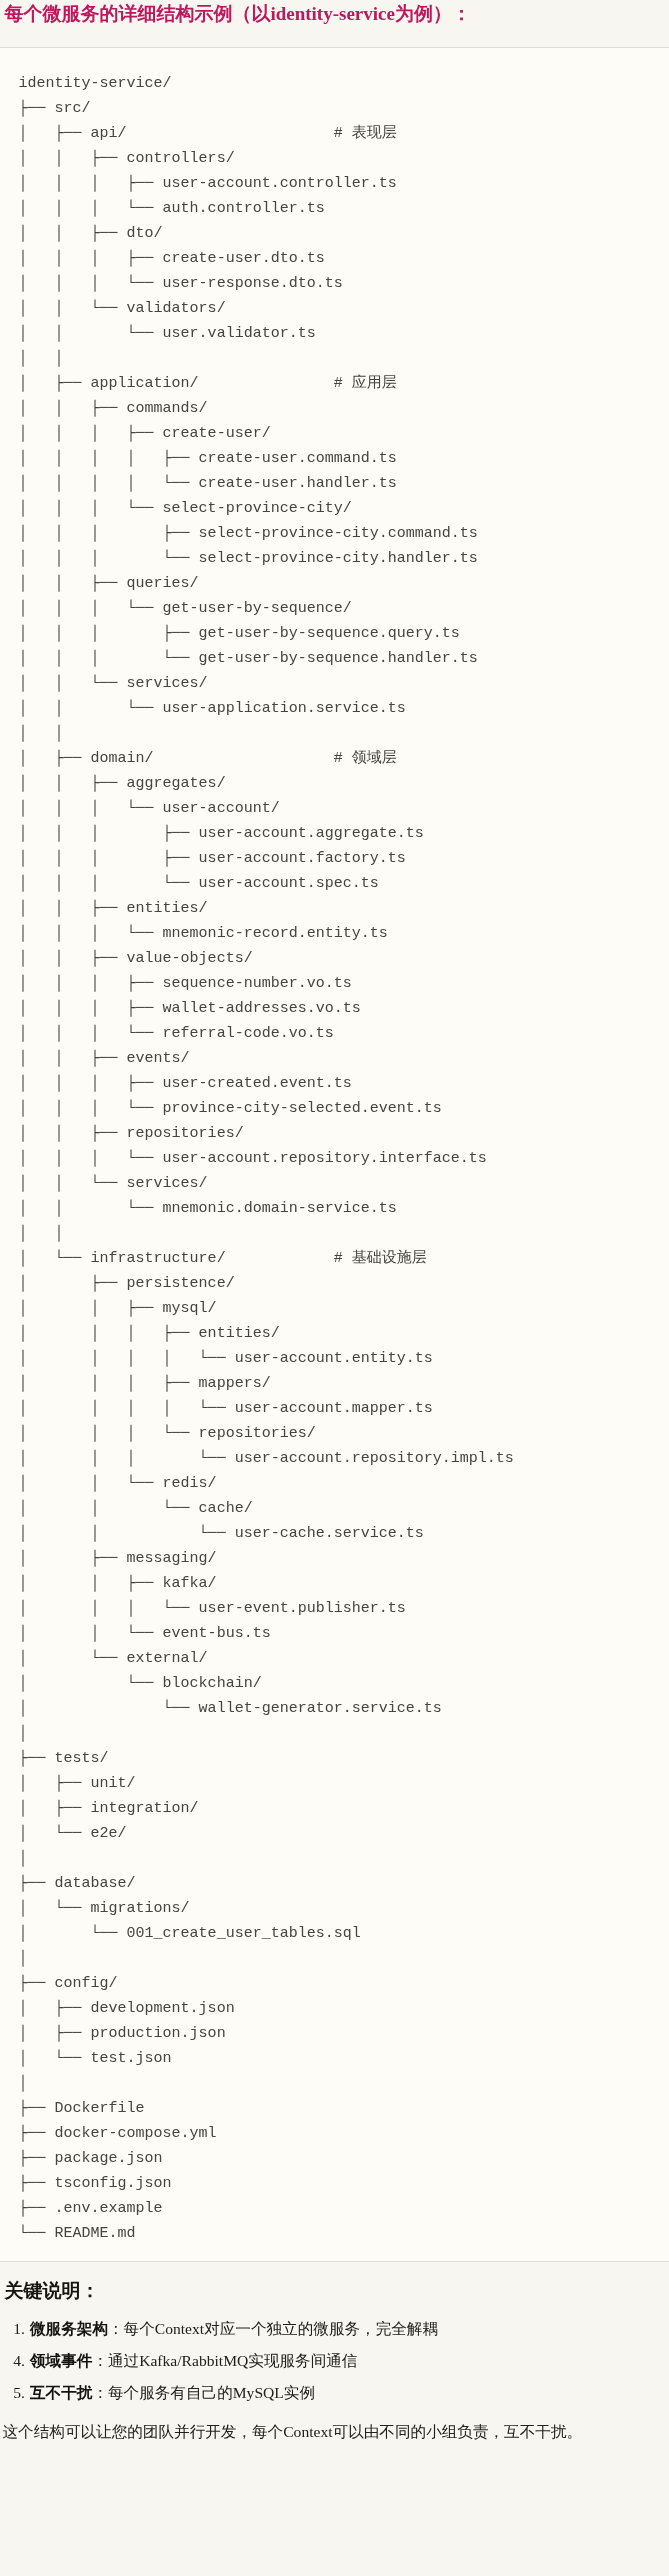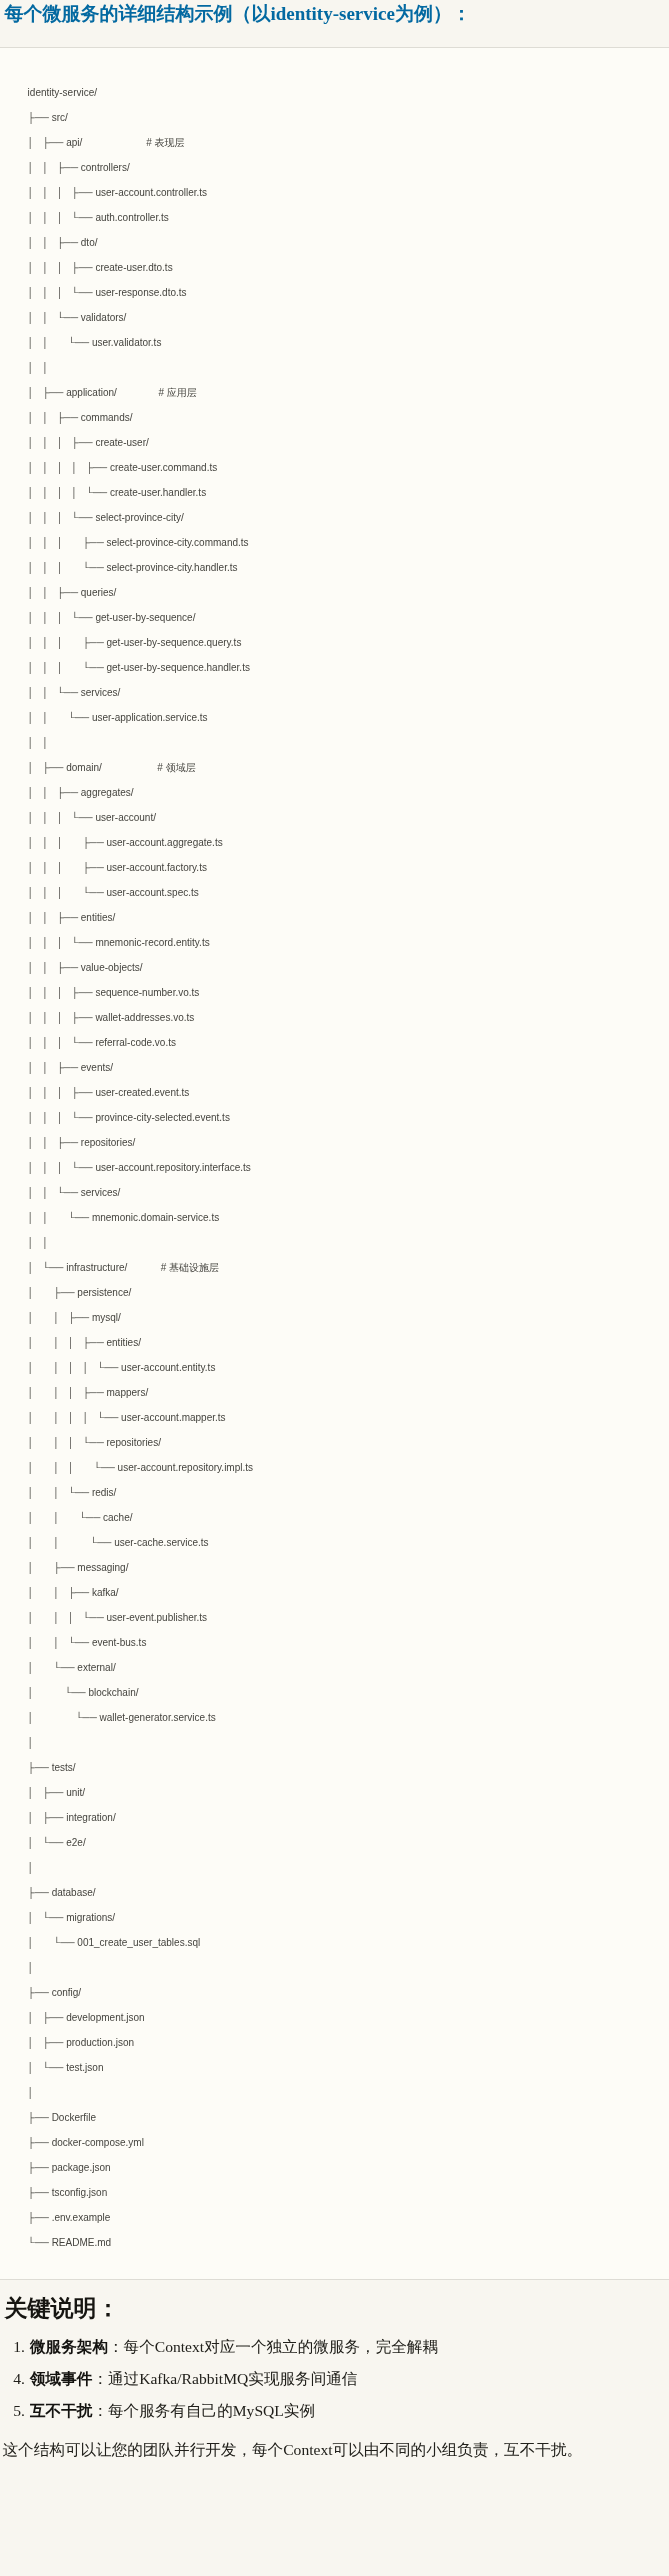--- a/index.html
+++ b/index.html
@@ -11,41 +11,41 @@
     font-family: "Liberation Serif", "DejaVu Serif", serif;
     color: #1b1a16;
   }
   .page { width: 669px; }
   .header { padding: 1.3px 5px 0 4.4px; }
   .page-title {
     font-size: 19px;
     font-weight: bold;
     line-height: 25px;
     margin: 0 0 20.6px 0;
-    color: #0369a1;
+    color: #be185d;
     font-family: "Liberation Serif", "DejaVu Serif", serif;
   }
   .codeblock {
     background: #fdfcf7;
     border-top: 1.3px solid #dedcd5;
     border-bottom: 1.3px solid #dedcd5;
     padding: 15px 0 7.5px 10.6px;
     overflow: hidden;
   }
   .tree {
-    margin: 17px;
-    font-family: Liberation Sans, sans-serif;
-    font-size: 10px;
+    margin: 8px;
+    font-family: Liberation Mono, monospace;
+    font-size: 15px;
     line-height: 25px;
     color: #45443f;
     white-space: pre;
   }
   .notes { padding: 0 6.3px 0 0; }
   .notes-heading {
-    font-size: 23px;
+    font-size: 19px;
     font-weight: bold;
     color: #161511;
     margin: 16.3px 0 15px 4.4px;
     line-height: 24px;
   }
   .notes-list {
     list-style: none;
     margin: 7px;
     padding: 0 0 0 6.3px;
   }

